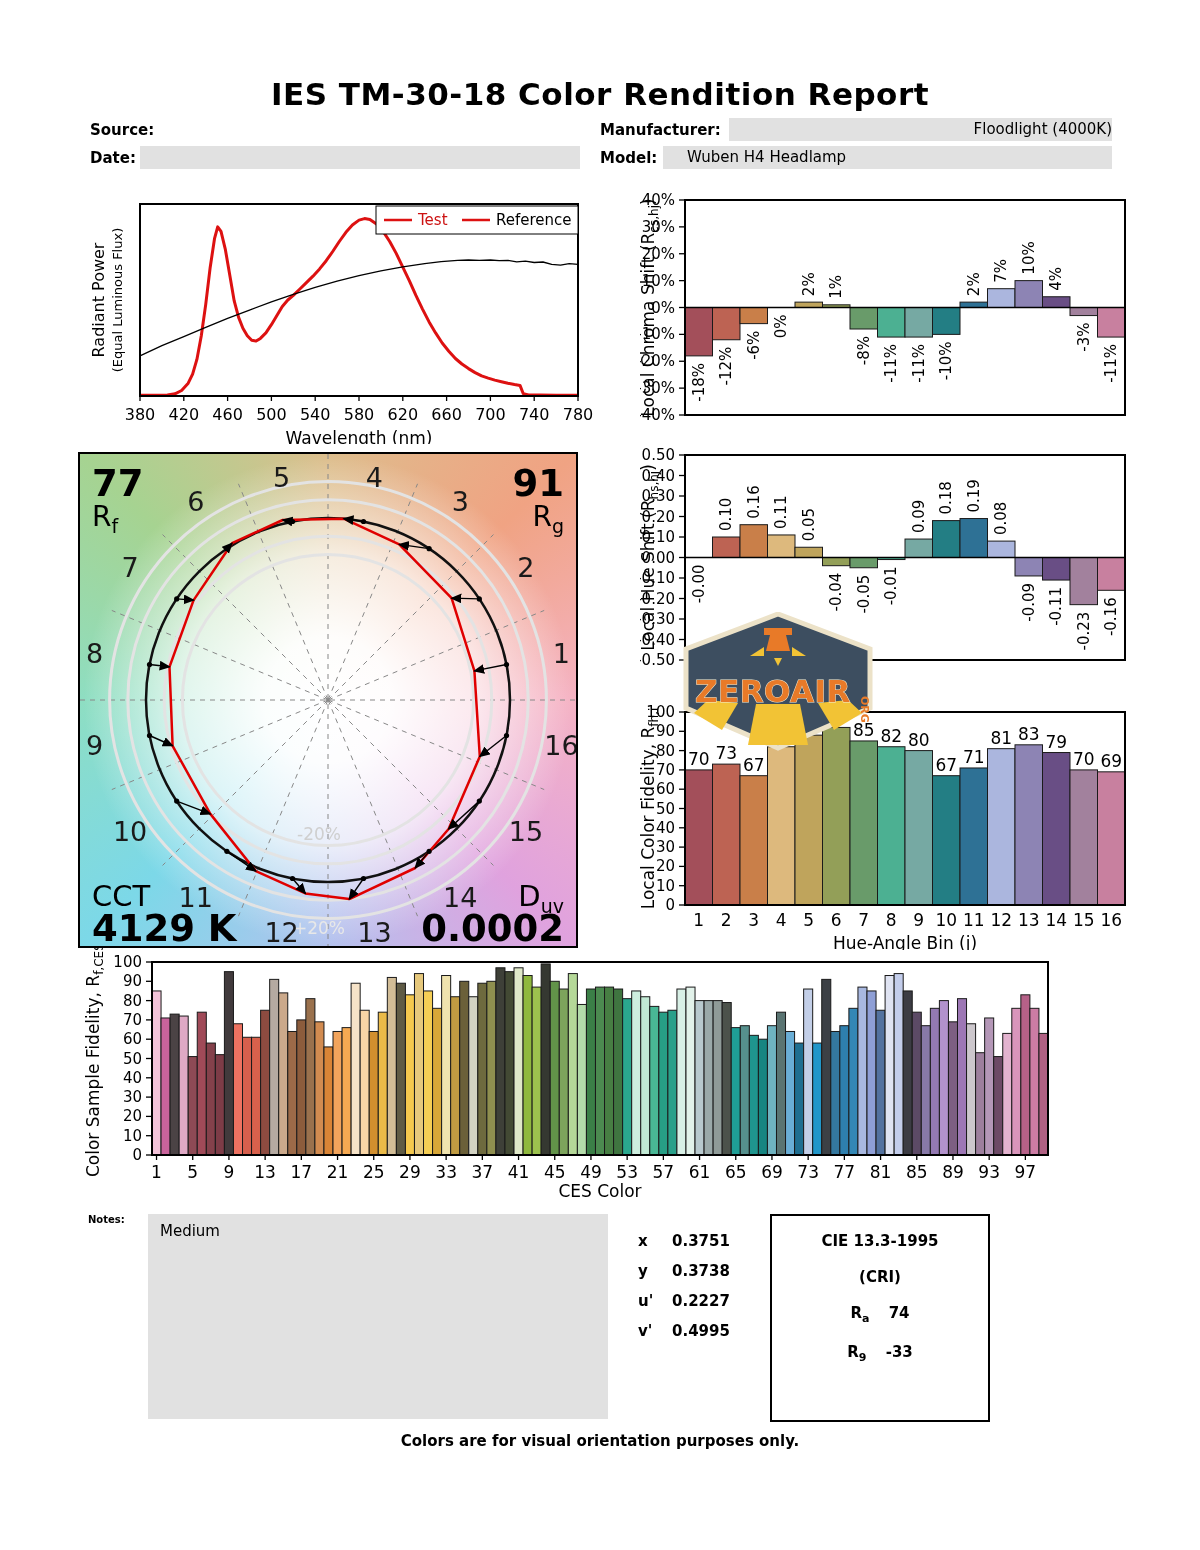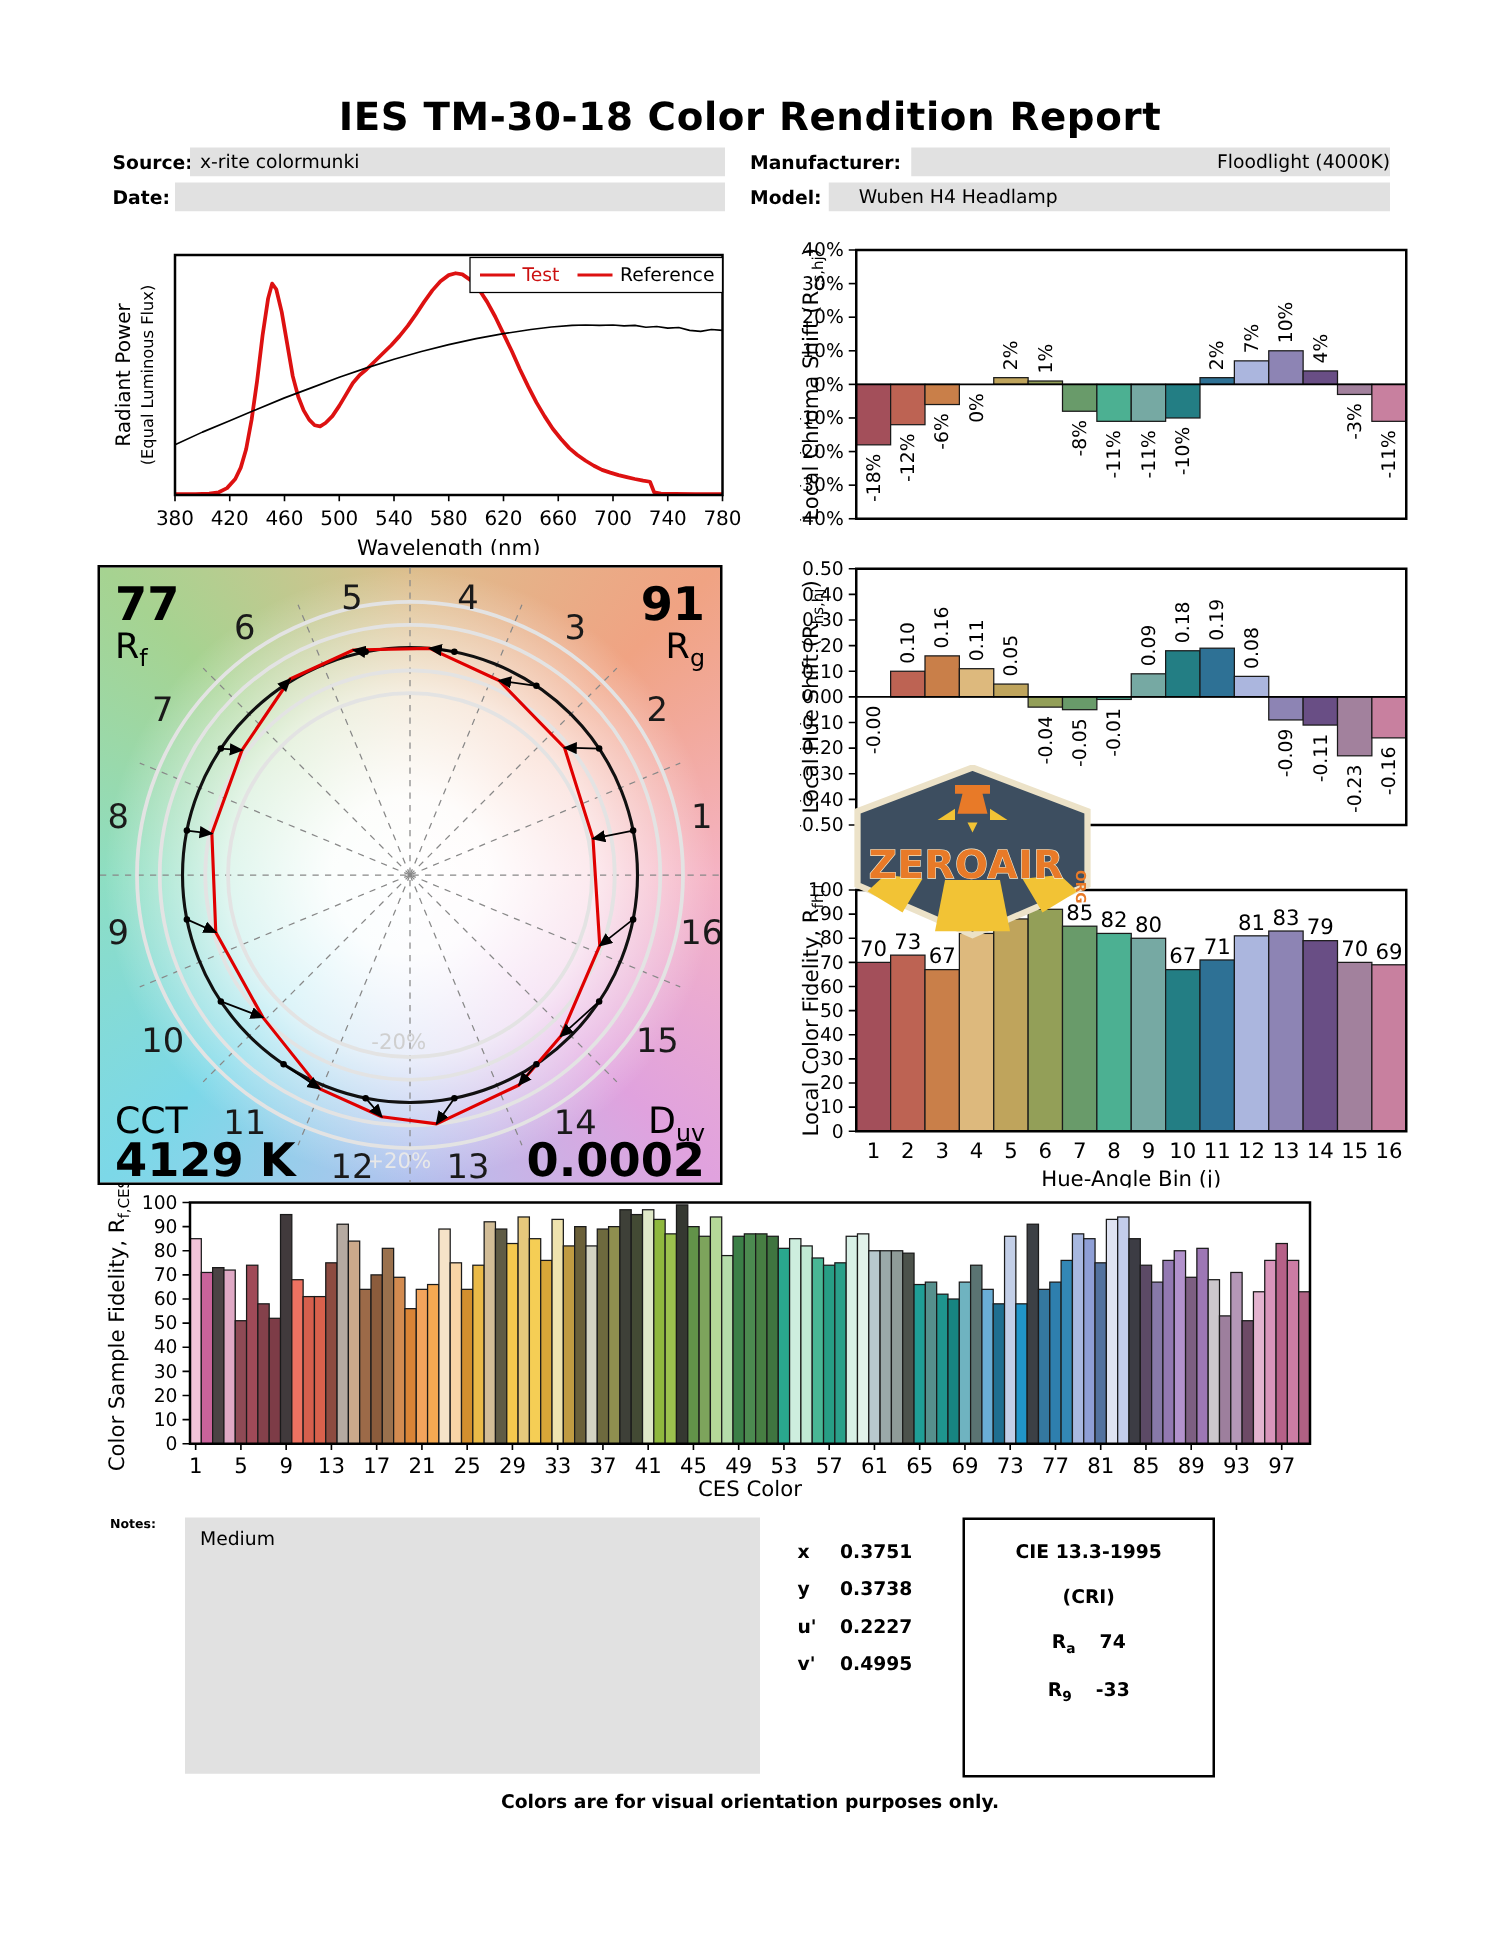--- a/index.html
+++ b/index.html
@@ -18,40 +18,39 @@
               radial-gradient(circle at 50% 50%, rgba(255,255,255,1) 0%, rgba(255,255,255,0.97) 18%, rgba(255,255,255,0.72) 42%, rgba(255,255,255,0) 70%),
               conic-gradient(from 0deg at 50% 50%, #ddbe8d 0deg, #f0a383 45deg, #f5b3c4 90deg, #e0a2de 135deg, #b3c2ee 180deg, #7cd8e8 225deg, #8edec2 270deg, #a6d391 315deg, #ddbe8d 360deg);}
   .cvg-wrap svg{position:absolute;left:0;top:0;}
   .logo{position:absolute;left:680px;top:612px;width:196px;height:140px;z-index:6;}
   .notes-label{position:absolute;left:88px;top:1214px;font-size:10px;font-weight:bold;}
   .notes-box{position:absolute;left:148px;top:1214px;width:460px;height:205px;
              background:#e1e1e1;font-size:15px;padding:8px 12px;box-sizing:border-box;}
   .xyuv{position:absolute;left:638px;top:1232px;font-size:15px;font-weight:bold;}
   .xyuv-row{display:flex;margin-bottom:12px;}
   .xyuv-row .lab{width:34px;}
-  .cie-box{position:absolute;left:770px;top:1214px;width:202px;height:208px;
+  .cie-box{position:absolute;left:770px;top:1214px;width:220px;height:208px;
            border:2px solid #000;box-sizing:border-box;text-align:center;
            font-size:15px;font-weight:bold;}
   .cie-title{margin-top:16px;}
   .cie-sub{margin-top:18px;}
   .cie-row{margin-top:18px;}
   .cie-row .val{display:inline-block;margin-left:14px;}
   sub{font-size:11px;}
   .footer{position:absolute;top:1432px;left:0;width:100%;text-align:center;
           font-size:15px;font-weight:bold;}
 </style>
 </head>
 <body>
 
 <div class="page">
 
   <div class="title">IES TM-30-18 Color Rendition Report</div>
 
   <div class="meta-label" style="left:90px;top:121px;">Source:</div>
-  <div class="meta-box" style="left:152px;top:118px;width:428px;">x-rite colormunki</div>
   <div class="meta-label" style="left:600px;top:121px;">Manufacturer:</div>
   <div class="meta-box" style="left:729px;top:118px;width:383px;text-align:right;">Floodlight (4000K)</div>
   <div class="meta-label" style="left:90px;top:149px;">Date:</div>
   <div class="meta-box" style="left:140px;top:146px;width:440px;"></div>
   <div class="meta-label" style="left:600px;top:149px;">Model:</div>
   <div class="meta-box" style="left:663px;top:146px;width:449px;padding-left:24px;">Wuben H4 Headlamp</div>
 
   <svg id="spd-chart" class="chart" style="left:80px;top:192px;" width="520" height="252">
       <line x1="60" y1="204" x2="60" y2="209" stroke="#000" stroke-width="1.3"></line>
       <text x="60" y="228" font-size="16" text-anchor="middle">380</text>

